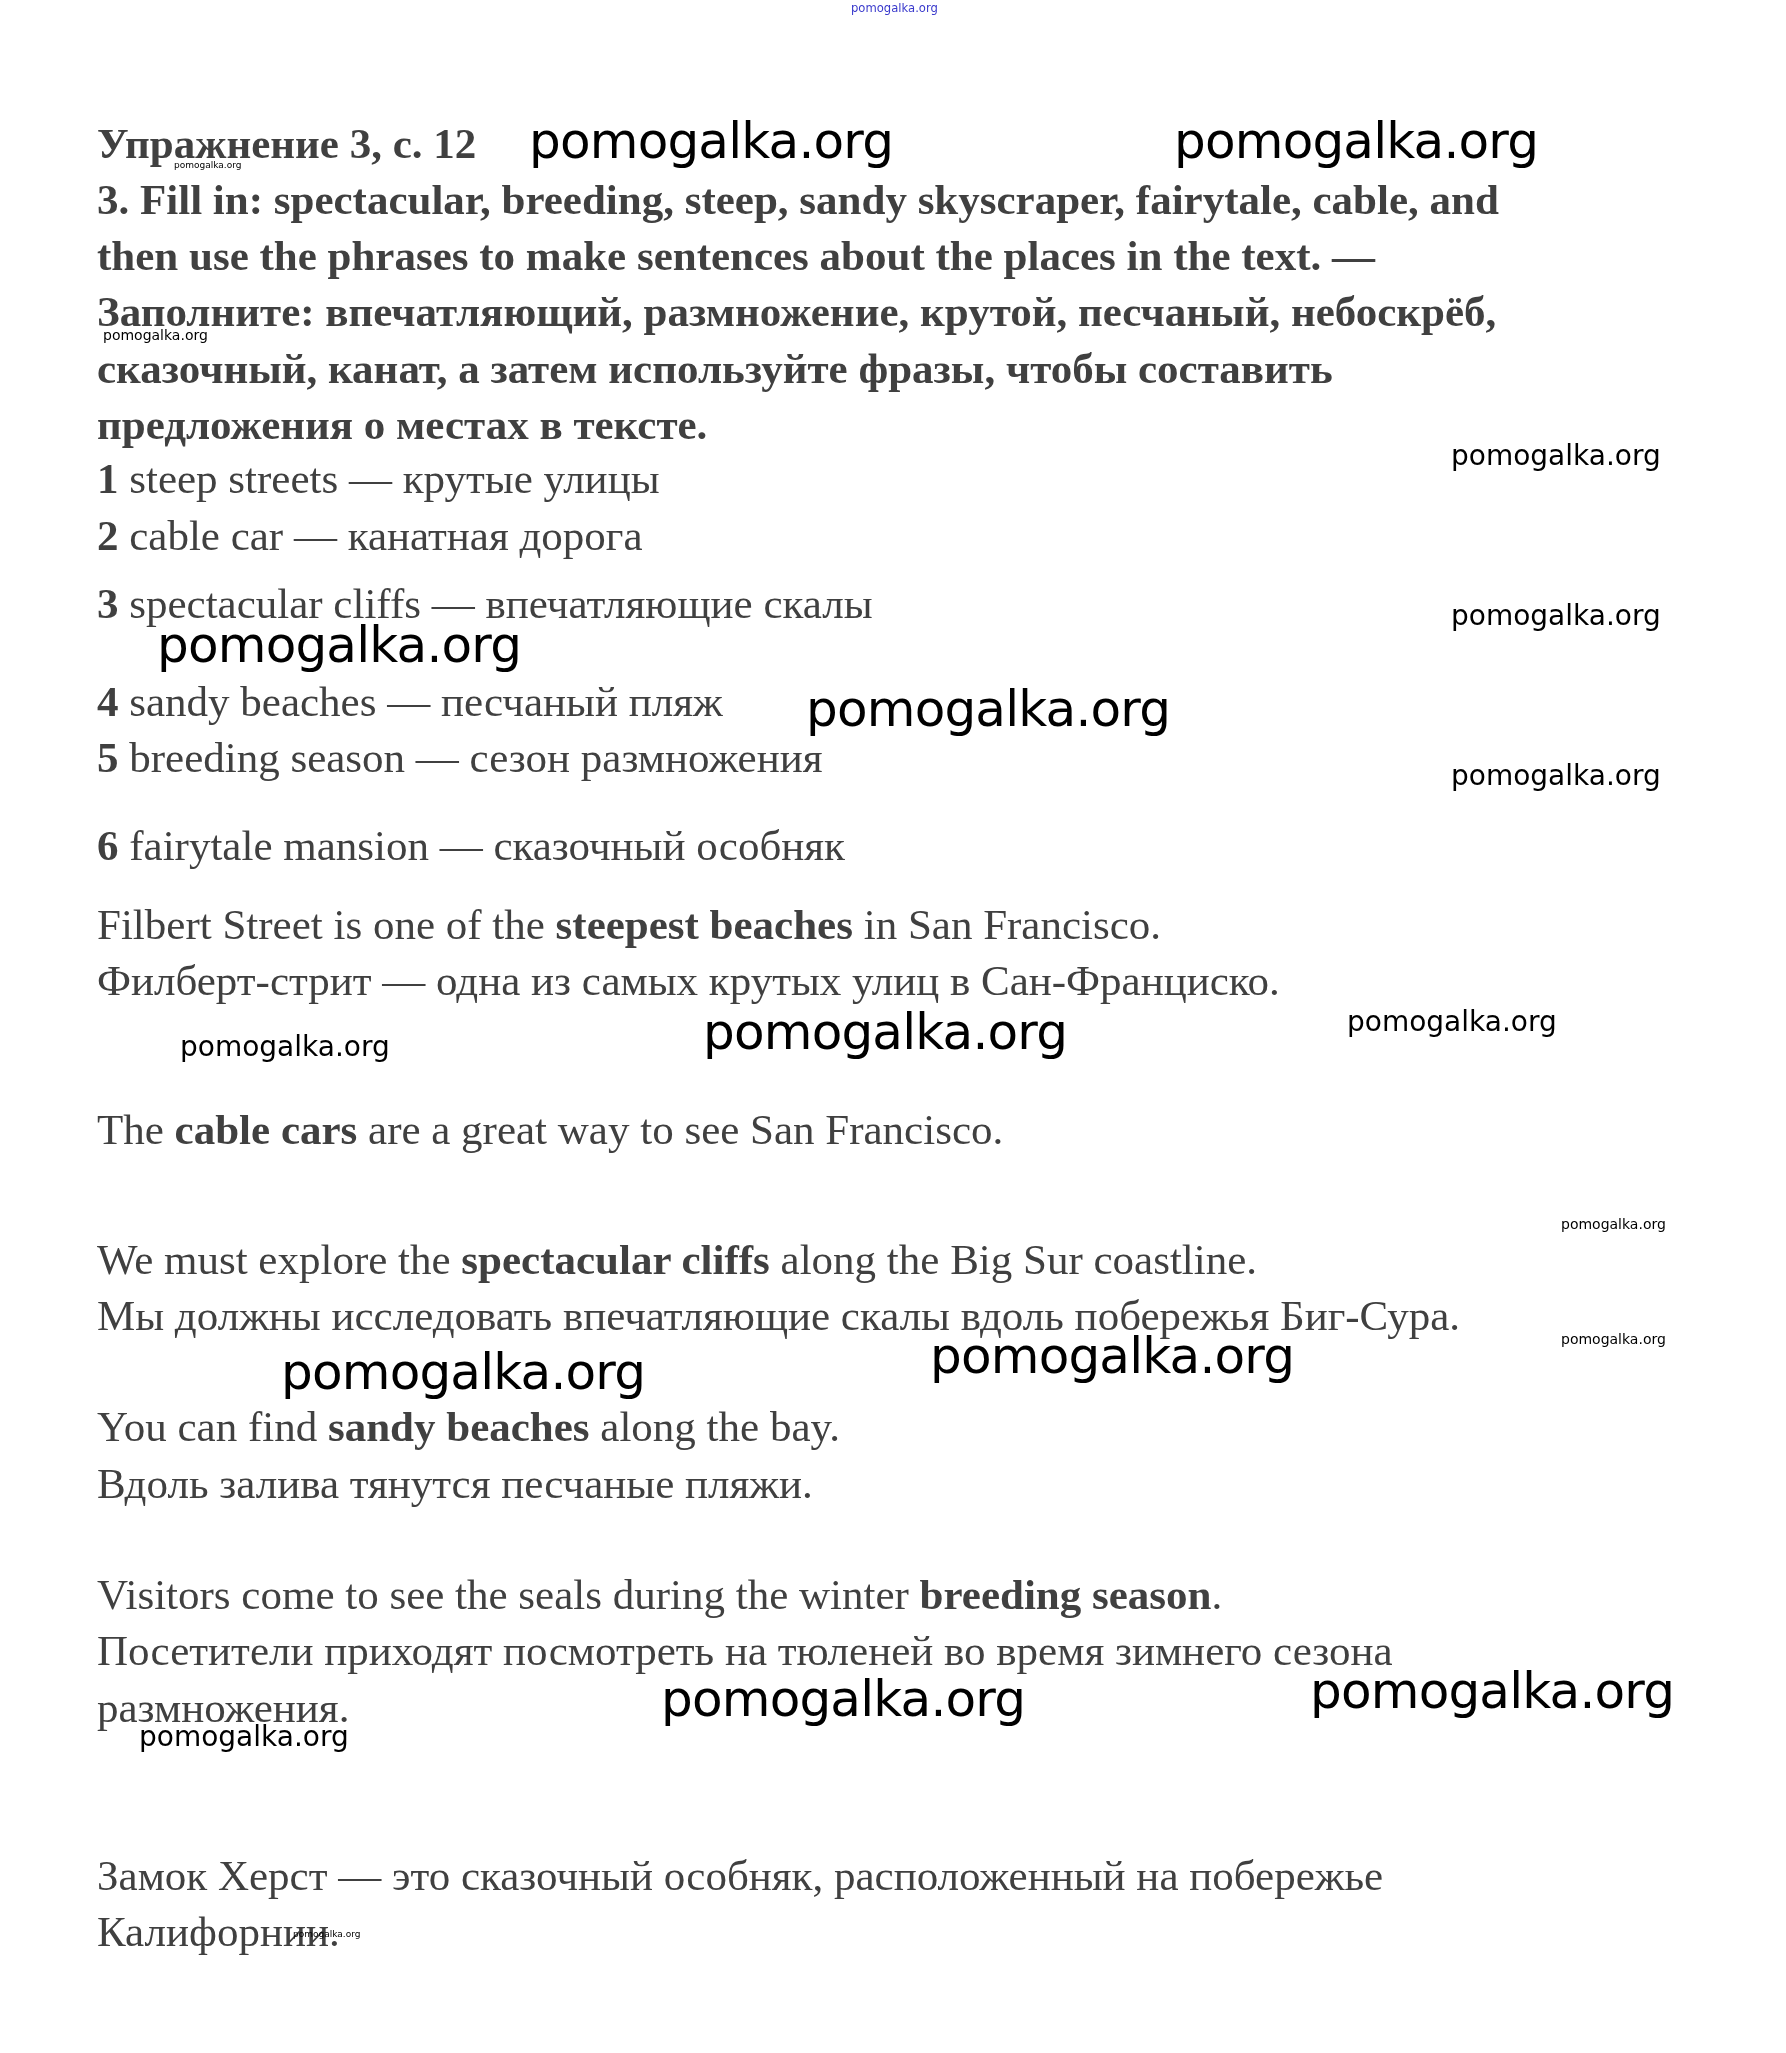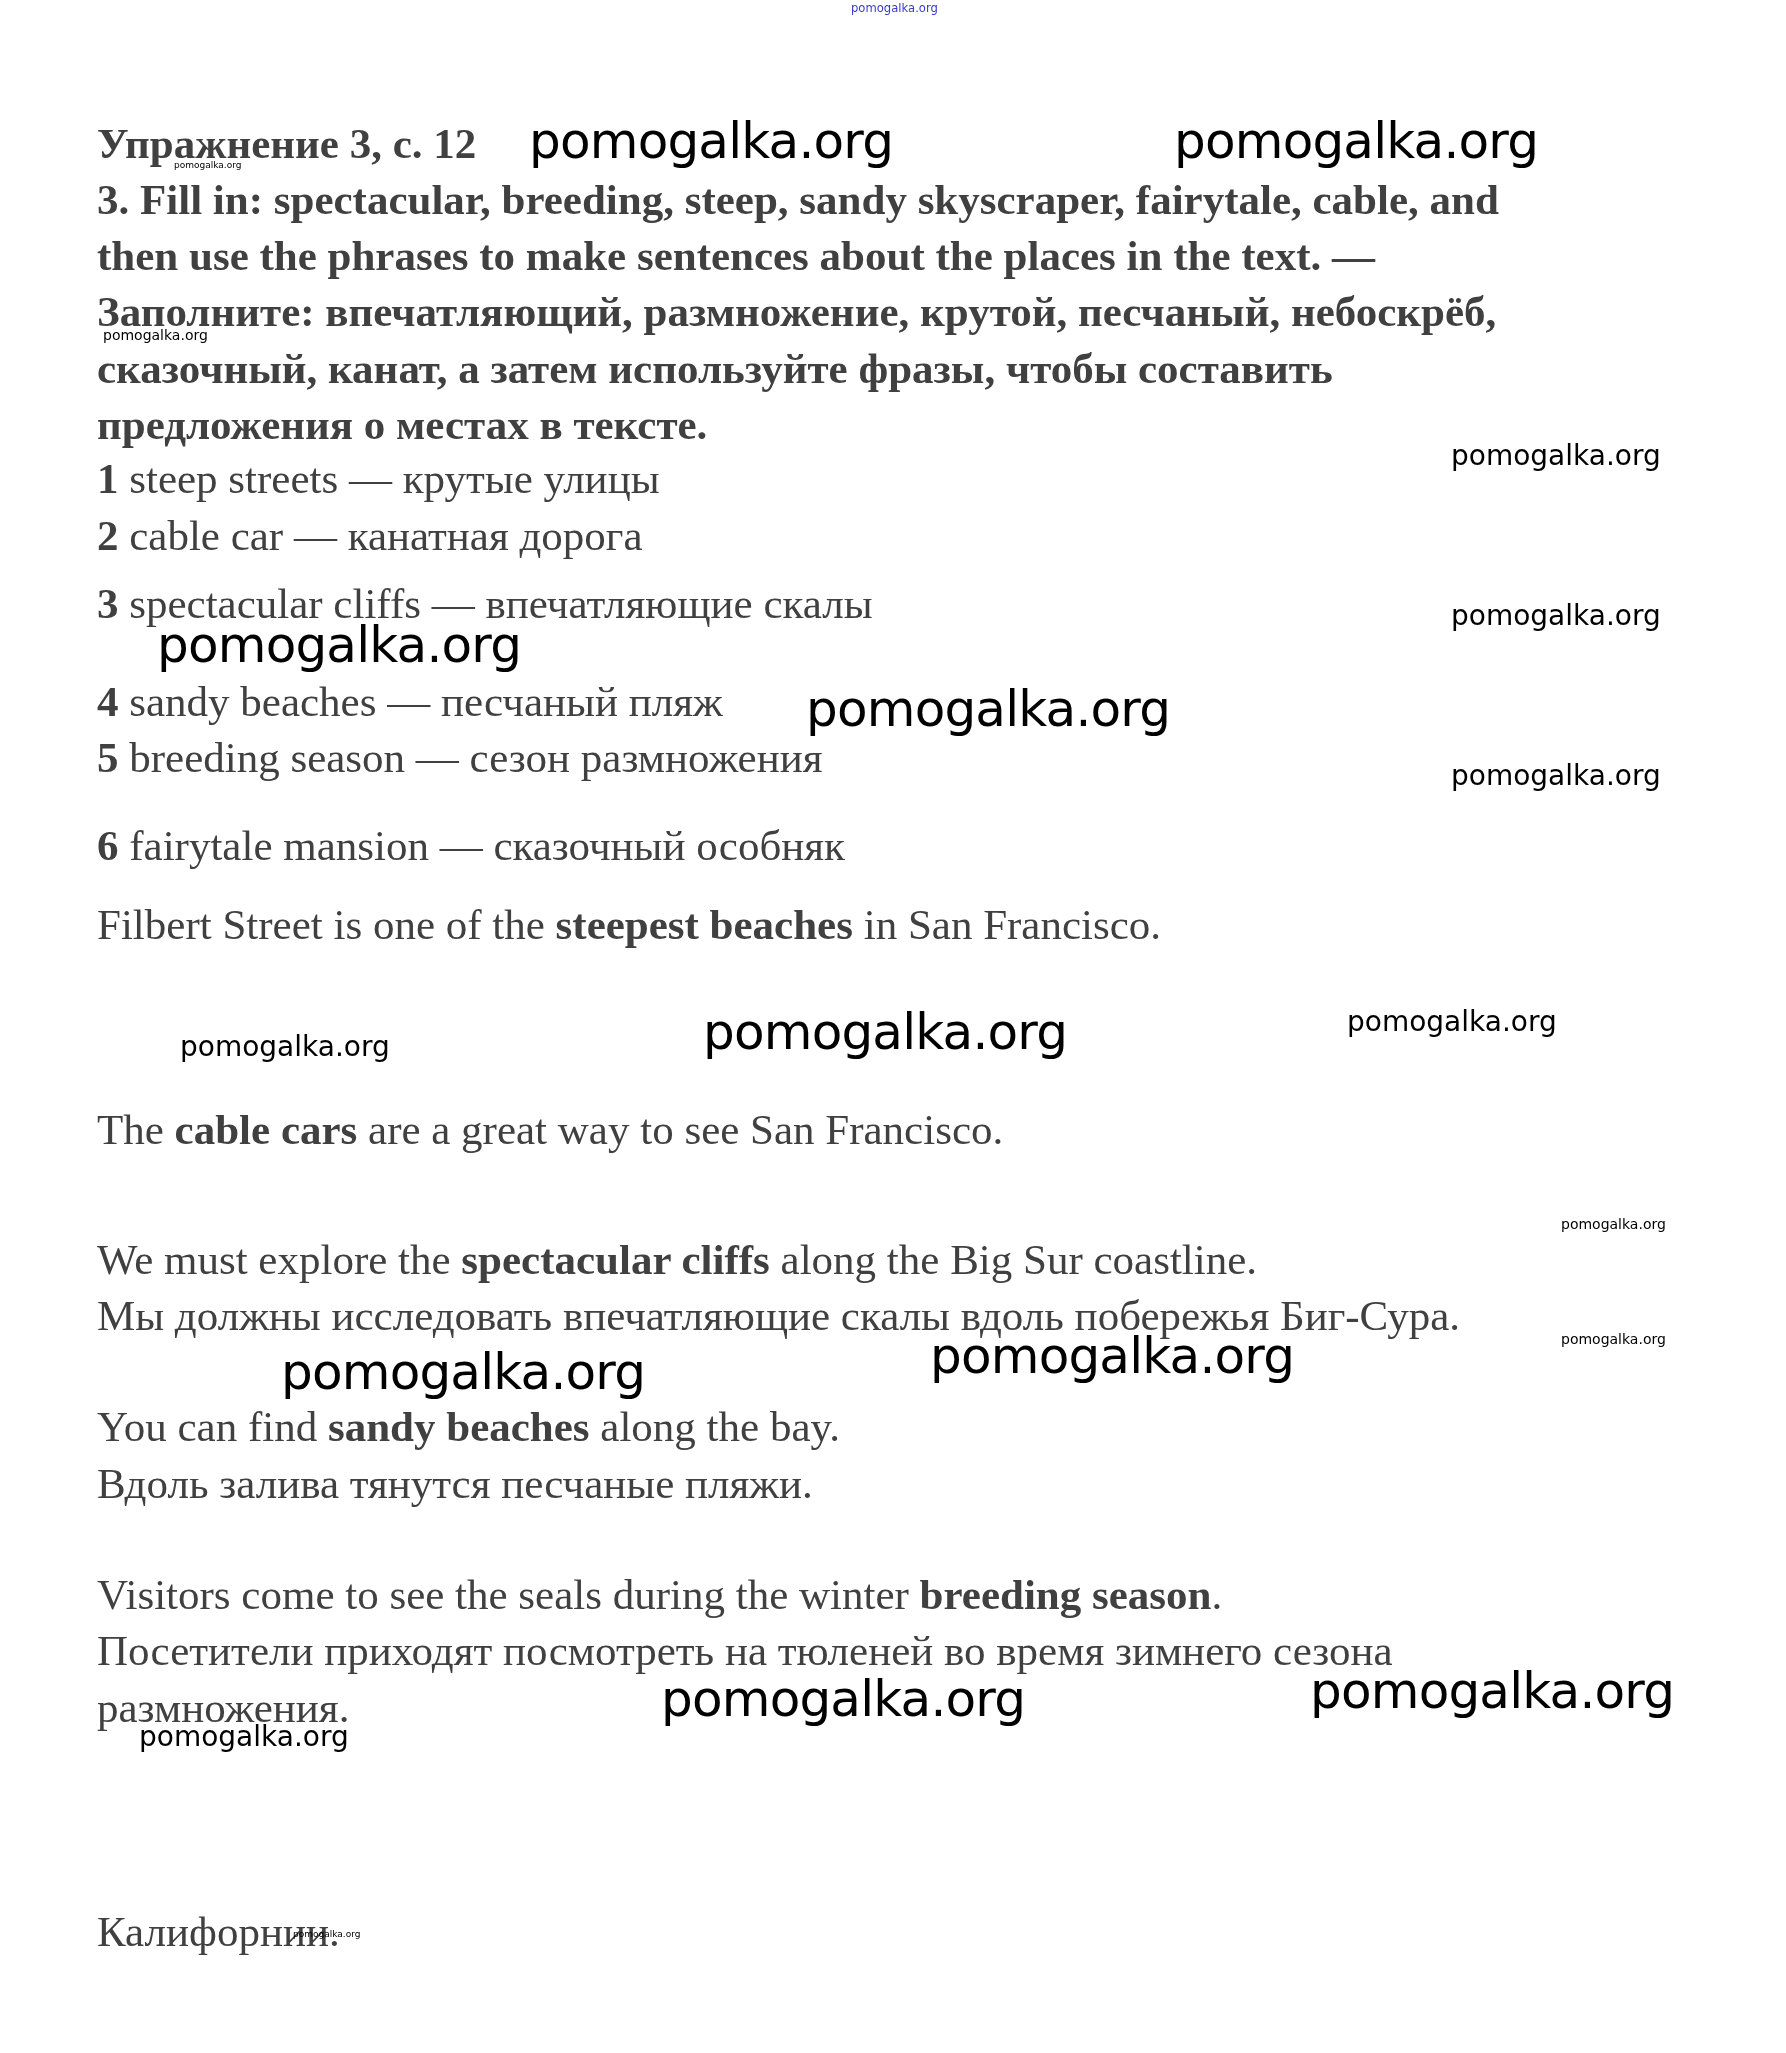--- a/index.html
+++ b/index.html
@@ -32,33 +32,35 @@
   <div class="line serif bold" style="top:397px;">предложения о местах в тексте.</div>
 
   <div class="line serif" style="top:451px;"><b>1</b><span> steep streets — крутые улицы</span></div>
   <div class="line serif" style="top:508px;"><b>2</b><span> cable car — канатная дорога</span></div>
   <div class="line serif" style="top:564px;margin-top:12px;"><b>3</b><span> spectacular cliffs — впечатляющие скалы</span></div>
   <div class="line serif" style="top:674px;"><b>4</b><span> sandy beaches — песчаный пляж</span></div>
   <div class="line serif" style="top:730px;"><b>5</b><span> breeding season — сезон размножения</span></div>
   <div class="line serif" style="top:786px;margin-top:32px;"><b>6</b><span> fairytale mansion — сказочный особняк</span></div>
 
   <div class="line serif" style="top:897px;"><span>Filbert Street is one of the </span><b>steepest beaches</b><span> in San Francisco.</span></div>
+  <div class="line serif" style="top:953px;">Филберт-стрит — одна из самых крутых улиц в Сан-Франциско.</div>
 
   <div class="line serif" style="top:1065px;margin-top:37px;"><span>The </span><b>cable cars</b><span> are a great way to see San Francisco.</span></div>
 
   <div class="line serif" style="top:1232px;"><span>We must explore the </span><b>spectacular cliffs</b><span> along the Big Sur coastline.</span></div>
   <div class="line serif" style="top:1288px;">Мы должны исследовать впечатляющие скалы вдоль побережья Биг-Сура.</div>
 
   <div class="line serif" style="top:1399px;"><span>You can find </span><b>sandy beaches</b><span> along the bay.</span></div>
   <div class="line serif" style="top:1456px;">Вдоль залива тянутся песчаные пляжи.</div>
 
   <div class="line serif" style="top:1567px;"><span>Visitors come to see the seals during the winter </span><b>breeding season</b><span>.</span></div>
   <div class="line serif" style="top:1623px;">Посетители приходят посмотреть на тюленей во время зимнего сезона</div>
   <div class="line serif" style="top:1680px;">размножения.</div>
 
+  <div class="line serif" style="top:1848px;">Замок Херст — это сказочный особняк, расположенный на побережье</div>
   <div class="line serif" style="top:1904px;">Калифорнии.</div>
 
   <div class="wm wm-xl" style="left:529px; top:116px;">pomogalka.org</div>
   <div class="wm wm-xl" style="left:1174px; top:116px;">pomogalka.org</div>
   <div class="wm wm-xl" style="left:157px; top:620px;">pomogalka.org</div>
   <div class="wm wm-xl" style="left:806px; top:684px;">pomogalka.org</div>
   <div class="wm wm-xl" style="left:703px; top:1007px;">pomogalka.org</div>
   <div class="wm wm-xl" style="left:281px; top:1347px;">pomogalka.org</div>
   <div class="wm wm-xl" style="left:930px; top:1331px;">pomogalka.org</div>
   <div class="wm wm-xl" style="left:661px; top:1674px;">pomogalka.org</div>

